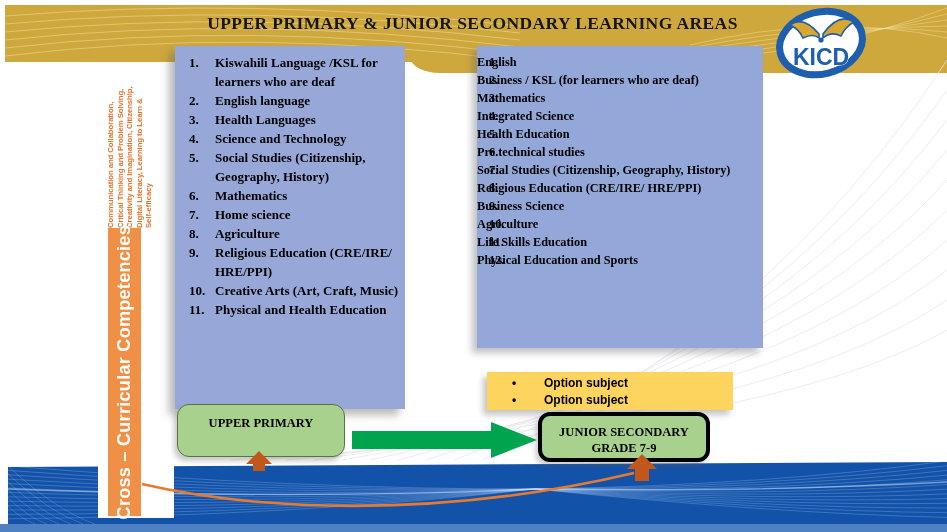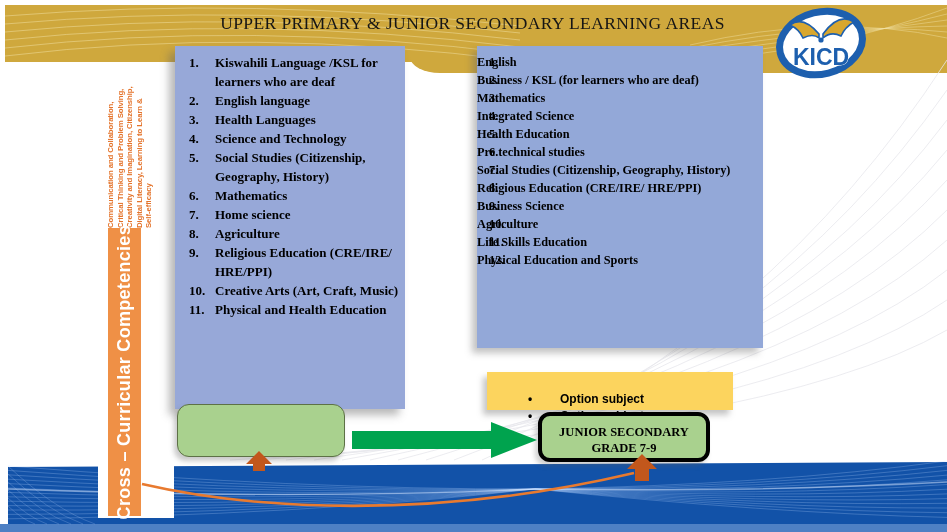--- a/index.html
+++ b/index.html
@@ -12,21 +12,21 @@
   .gold-band{left:5px;top:5px;width:942px;height:57px;background:var(--gold);}
   .gold-ext{left:410px;top:5px;width:537px;height:68px;background:var(--gold);
             border-bottom-left-radius:30px 16px;}
   .blue-band{left:8px;top:462px;width:939px;height:62px;background:var(--band_blue);
              clip-path:polygon(0 5px,100% 0,100% 100%,0 100%);}
   .bottom-strip{left:0;top:524px;width:947px;height:8px;background:var(--strip_blue);}
   .white-col{left:98px;top:62px;width:76px;height:456px;background:#fff;}
   svg.fullbleed{left:0;top:0;width:947px;height:532px;pointer-events:none;}
 
   
-  .title{left:150px;top:13px;width:645px;text-align:center;font-weight:normal;
+  .title{left:150px;top:13px;width:645px;text-align:center;font-weight:bold;
          font-size:17.5px;letter-spacing:.4px;color:#151515;}
 
   
   .comp-vtext{left:106px;top:62px;width:54px;height:166px;writing-mode:vertical-rl;
               transform:rotate(180deg);white-space:pre-line;color:var(--accent_orange);
               font:bold 7.8px/9.6px "Liberation Sans",sans-serif;letter-spacing:-.1px;}
 
   
   .orange-bar{left:108px;top:228px;width:33px;height:288px;background:var(--bar_orange);
               display:flex;align-items:center;justify-content:center;}
@@ -44,21 +44,21 @@
   .panel-left  li{font-size:13px;line-height:19px;padding-left:40px;}
   .panel-left  li::before{content:counter(n) ".";position:absolute;left:14px;}
   .panel-right li{font-size:12.3px;line-height:18px;}
   .panel-right li::before{content:counter(n) ".";position:absolute;left:12px;}
   .note{margin:5px 0 0 6px;font-size:12.2px;}
   .note b{margin-right:1px;}
 
   
   .options-box{left:487px;top:372px;width:246px;height:38px;background:var(--options_yellow);
                box-shadow:-4px 5px 6px rgba(110,110,110,.4);}
-  .options-list{list-style:none;margin:16px;padding:3px 0 0 0;}
+  .options-list{list-style:none;margin:0;padding:3px 0 0 0;}
   .options-list li{position:relative;padding-left:57px;color:#000;
                    font:bold 12px/16.5px "Liberation Sans",sans-serif;}
   .options-list li::before{content:"\2022";position:absolute;left:25px;}
 
   
   .grade-box{text-align:center;font-weight:bold;font-size:12.5px;line-height:16px;
              color:#000;background:var(--box_green);}
   .grade-box.up{left:177px;top:404px;width:168px;height:53px;border:1.5px solid #5d7146;
                 border-radius:12px;padding-top:10px;box-shadow:-3px 4px 5px rgba(100,100,100,.35);}
   .grade-box.js{left:538px;top:412px;width:172px;height:50px;border:4px solid #000000;
@@ -181,20 +181,21 @@
   </div>
 
   <div class="options-box">
     <ul class="options-list">
         <li>Option subject</li>
         <li>Option subject</li>
       </ul>
   </div>
 
   <div class="grade-box up">
+    <div>UPPER PRIMARY</div>
   </div>
 
   <div class="grade-box js">
     <div>JUNIOR SECONDARY</div>
     <div>GRADE 7-9</div>
   </div>
 
   <div class="title">UPPER PRIMARY &amp; JUNIOR SECONDARY LEARNING AREAS</div>
 
   <svg class="fullbleed">

